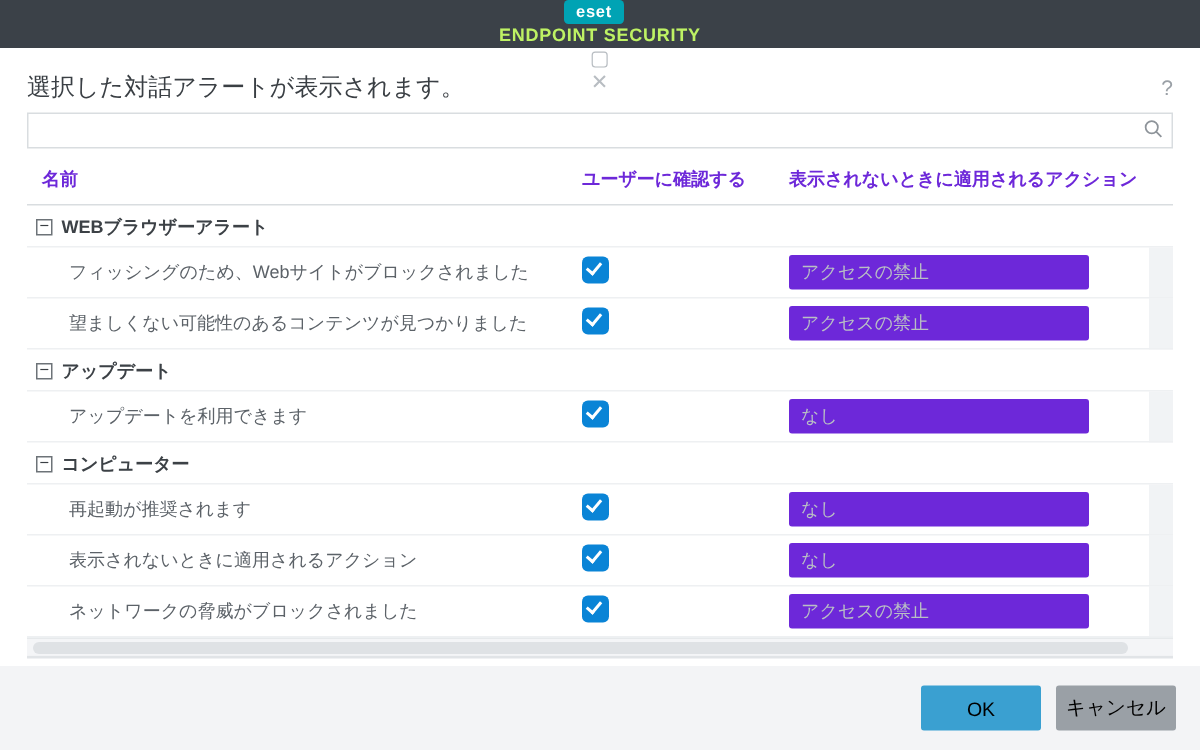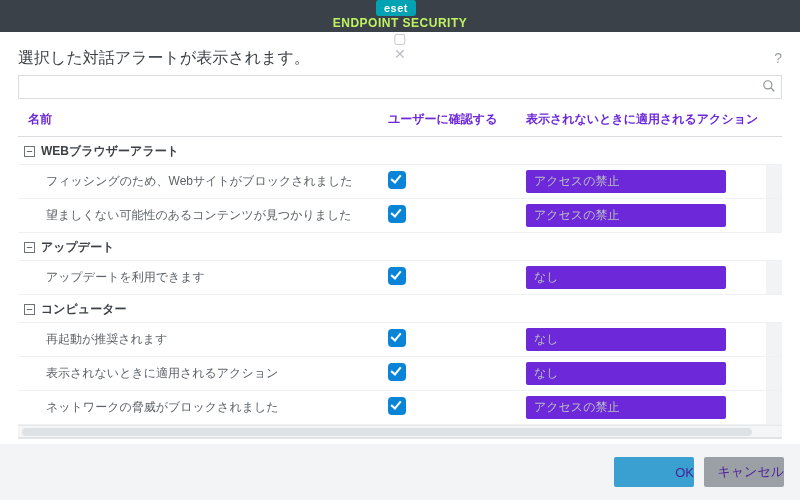--- a/index.html
+++ b/index.html
@@ -51,21 +51,21 @@
     border:solid #fff; border-width:0 2.2px 2.2px 0; transform:rotate(40deg);
   }
   .action-box {
     background:#6d28d9; color:#b9bfc4; padding:3px 8px; border-radius:2px;
     display:inline-block; min-width: 200px; font-size:12px;
   }
   .scroll-track { background:#f1f3f5; }
   .hscroll { height:12px; background:#f4f5f7; border-top:1px solid #e6e9eb; margin-top:0; position:relative; }
   .hscroll .thumb { position:absolute; left:4px; top:2px; height:8px; width:730px; background:#dfe2e5; border-radius:4px; }
   .footer { position:absolute; bottom:0; left:0; right:0; height:56px; background:#f3f4f6; display:flex; justify-content:flex-end; align-items:center; padding:0 16px; gap:10px; }
-  .btn { min-width:80px; height:30px; font-size:13px; border:none; cursor:pointer; color:#4c1d95; border-radius:2px;text-align:right; }
+  .btn { min-width:80px; height:30px; font-size:13px; border:none; cursor:pointer; color:#000000; border-radius:2px; }
   .btn-primary { background:#3aa0d1; }
   .btn-secondary { background:#9aa0a6; }
 </style>
 </head>
 <body>
 
 <div class="titlebar">
   <span class="brand-badge">eset</span>
   <span class="product">ENDPOINT SECURITY</span>
   <span class="titlebar-spacer"></span>

